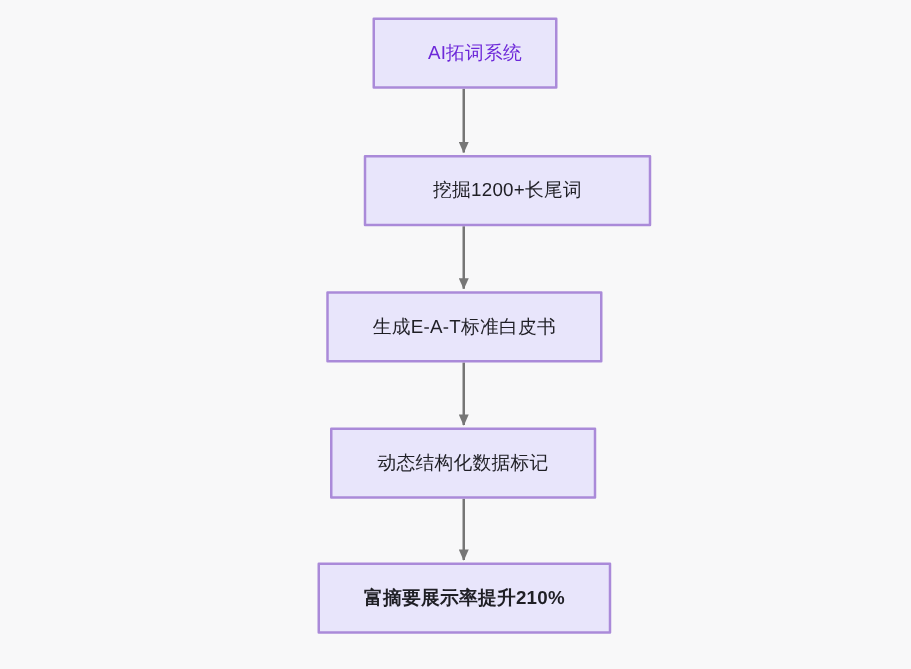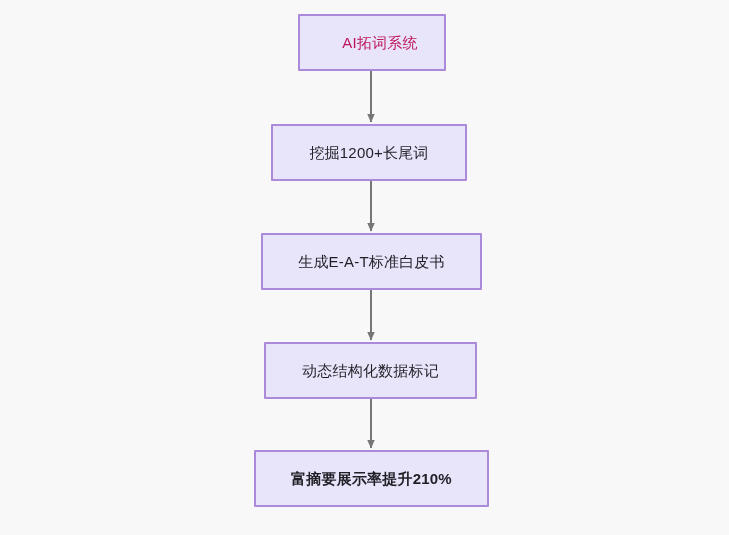--- a/index.html
+++ b/index.html
@@ -70,25 +70,25 @@
       <line x1="371" y1="181" x2="371" y2="231" stroke="#767676" stroke-width="2" marker-end="url(#arrowhead)"></line>
     </g>
     <g>
       <line x1="371" y1="290" x2="371" y2="340" stroke="#767676" stroke-width="2" marker-end="url(#arrowhead)"></line>
     </g>
     <g>
       <line x1="371" y1="399" x2="371" y2="448" stroke="#767676" stroke-width="2" marker-end="url(#arrowhead)"></line>
     </g>
   </svg>
 
-  <div class="node" id="node-1" style="left: 298px; top: 14px; width: 148px; height: 57px; background: rgb(232, 229, 251); border-color: rgb(170, 138, 217); color: #be185d; padding-left: 16px;">
+  <div class="node" id="node-1" style="left: 298px; top: 14px; width: 148px; height: 57px; background: rgb(232, 229, 251); border-color: rgb(170, 138, 217); color: #6d28d9; padding-left: 16px;">
     <span class="node-label">AI拓词系统</span>
   </div>
 
-  <div class="node" id="node-2" style="left: 271px; top: 124px; width: 196px; height: 57px; background: rgb(232, 229, 251); border-color: rgb(170, 138, 217); color: rgb(31, 31, 37);">
+  <div class="node" id="node-2" style="left: 291px; top: 124px; width: 230px; height: 57px; background: rgb(232, 229, 251); border-color: rgb(170, 138, 217); color: rgb(31, 31, 37);">
     <span class="node-label">挖掘1200+长尾词</span>
   </div>
 
   <div class="node" id="node-3" style="left: 261px; top: 233px; width: 221px; height: 57px; background: rgb(232, 229, 251); border-color: rgb(170, 138, 217); color: rgb(31, 31, 37);">
     <span class="node-label">生成E-A-T标准白皮书</span>
   </div>
 
   <div class="node" id="node-4" style="left: 264px; top: 342px; width: 213px; height: 57px; background: rgb(232, 229, 251); border-color: rgb(170, 138, 217); color: rgb(31, 31, 37);">
     <span class="node-label">动态结构化数据标记</span>
   </div>

